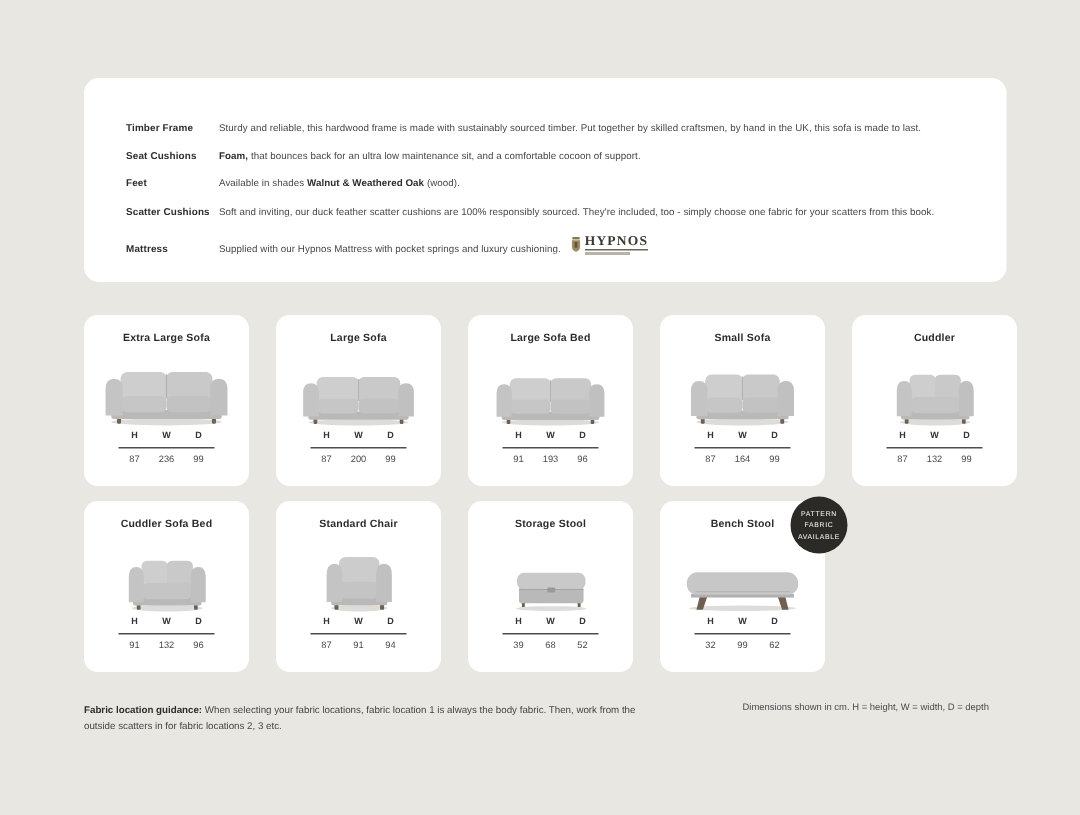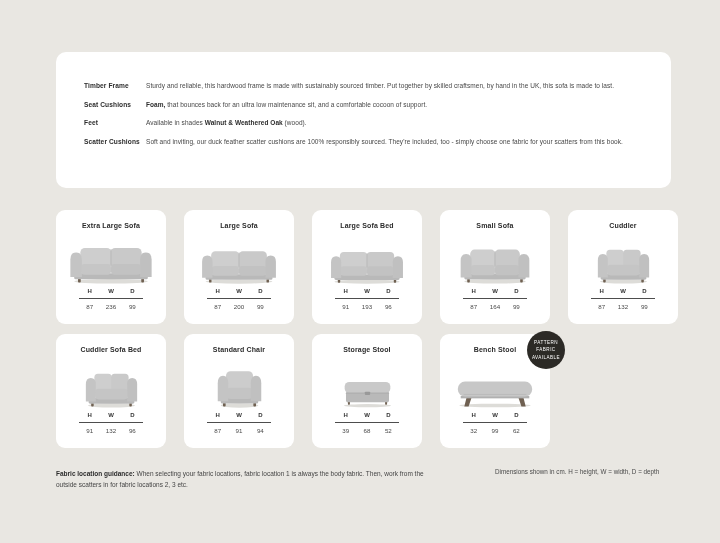--- a/index.html
+++ b/index.html
@@ -159,20 +159,33 @@
       <span class="f-desc"><span></span><b>Foam,</b><span> that bounces back for an ultra low maintenance sit, and a comfortable cocoon of support.</span></span>
     </div>
     <div class="feature-row">
       <span class="f-label">Feet</span>
       <span class="f-desc"><span>Available in shades </span><b>Walnut &amp; Weathered Oak</b><span> (wood).</span></span>
     </div>
     <div class="feature-row">
       <span class="f-label">Scatter Cushions</span>
       <span class="f-desc"><span>Soft and inviting, our duck feather scatter cushions are 100% responsibly sourced. They're included, too - simply choose one fabric for your scatters from this book.</span><b></b><span></span></span>
     </div>
+    <div class="feature-row">
+      <span class="f-label">Mattress</span>
+      <span class="f-desc"><span>Supplied with our Hypnos Mattress with pocket springs and luxury cushioning.</span><b></b><span></span></span>
+      <span class="hypnos">
+        <svg width="8" height="10" viewBox="0 0 7 10">
+            <use href="#icon-hypnos-crest"></use>
+          </svg>
+        <span class="hypnos-stack">
+          <span class="hypnos-word">HYPNOS</span>
+          <span class="hypnos-bar"></span>
+        </span>
+      </span>
+    </div>
   </section>
 
   <section class="grid-row row-1">
 
     <div class="card">
       <div class="card-title">Extra Large Sofa</div>
       <div class="img-wrap">
         <svg class="pimg" style="width:92px;height:43px" viewBox="0 0 120 56">
             <use href="#icon-sofa-3seat"></use>
           </svg>

